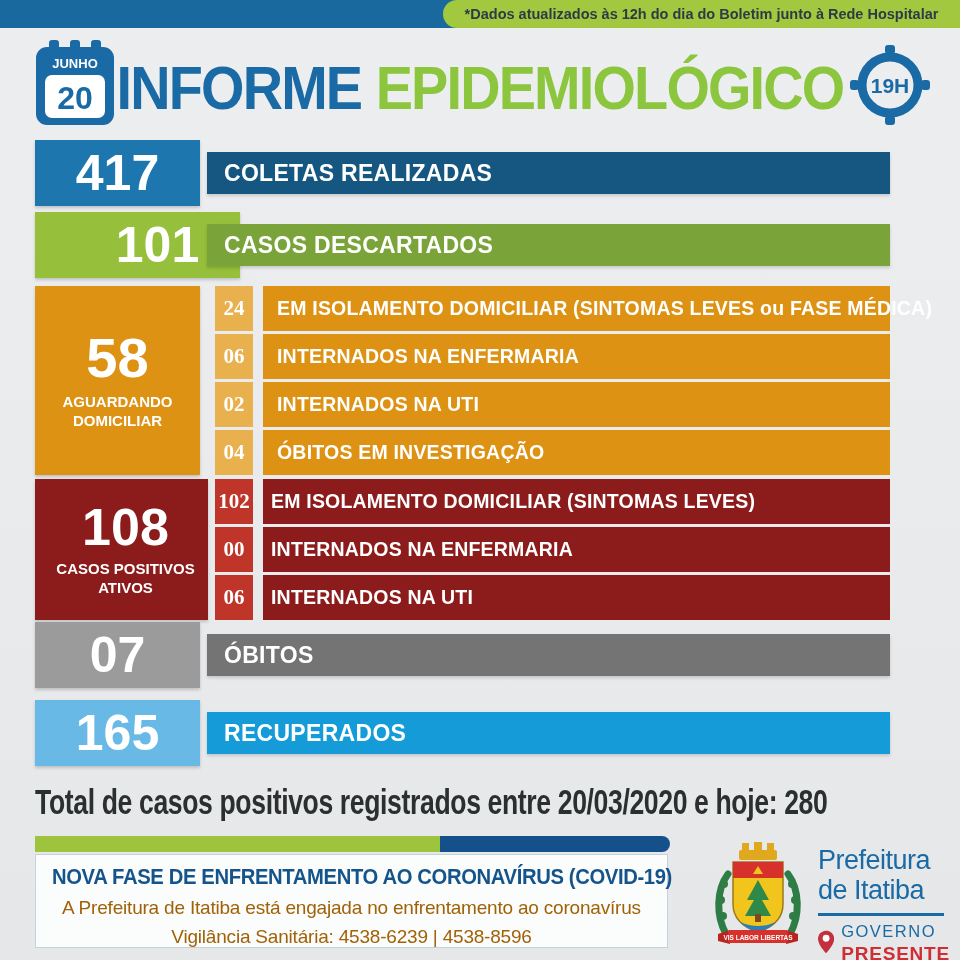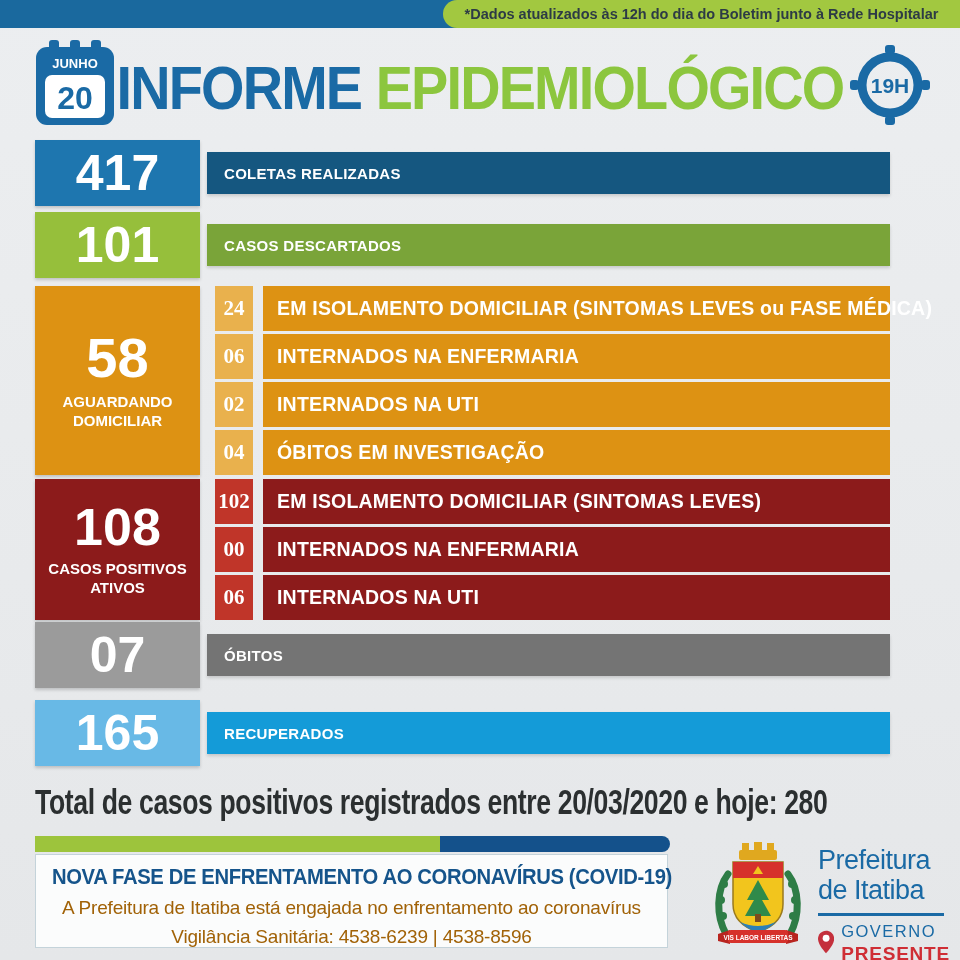--- a/index.html
+++ b/index.html
@@ -30,38 +30,38 @@
   .block{
     position:absolute;left:35px;width:165px;color:#fff;text-align:center;
     display:flex;flex-direction:column;align-items:center;justify-content:center;
     box-shadow:0 2px 3px rgba(0,0,0,0.18);
   }
   .block .big{font-weight:bold;line-height:1;}
   .block .sub{font-weight:bold;font-size:15px;line-height:1.25;margin-top:7px;letter-spacing:0;}
   .bar{
     position:absolute;left:207px;width:683px;height:42px;color:#fff;
     display:flex;align-items:center;padding-left:17px;box-sizing:border-box;
-    font-weight:bold;font-size:15px;letter-spacing:0.3px;
+    font-weight:bold;font-size:23px;letter-spacing:0.3px;
     box-shadow:0 2px 3px rgba(0,0,0,0.15);
   }
   .cell{
     position:absolute;left:215px;width:38px;height:45px;color:#fff;
     display:flex;align-items:center;justify-content:center;
     font-weight:bold;font-size:21px;font-family:Liberation Serif, serif;
   }
   .glabel{
     position:absolute;left:263px;width:627px;height:45px;color:#fff;
     display:flex;align-items:center;padding-left:14px;box-sizing:border-box;
     font-weight:bold;font-size:19.5px;letter-spacing:0.2px;white-space:nowrap;
   }
   
   .c-blue-l{background:#1e76af;}   .c-blue-d{background:#155780;}
   .c-green-l{background:#96bf3b;}  .c-green-d{background:#7aa439;}
   .c-orange{background:#dd9213;}   .c-orange-l{background:#e9b14d;}
-  .c-red{background:#8c1b1b;}      .c-red-l{background:#c03529;}
+  .c-red{background:#8c1b1b;padding-left:8px;}      .c-red-l{background:#c03529;}
   .c-gray-l{background:#9b9b9b;}   .c-gray-d{background:#747474;}
   .c-cyan-l{background:#68b9e6;}   .c-cyan-d{background:#149bd8;}
   
   .total{
     position:absolute;left:35px;top:782px;width:900px;color:#2b2f30;
     font-weight:bold;font-size:35px;white-space:nowrap;letter-spacing:-0.5px;
     transform:scaleX(0.76);transform-origin:0 0;
   }
   
   .fpill-green{position:absolute;left:35px;top:836px;width:405px;height:16px;background:#9dc43c;}
@@ -116,21 +116,21 @@
     <rect x="0" y="35" width="9" height="10" rx="3" fill="#1a6aa5"></rect>
     <rect x="71" y="35" width="9" height="10" rx="3" fill="#1a6aa5"></rect>
     <text x="40" y="48" text-anchor="middle" font-family="Liberation Sans, sans-serif" font-size="21" font-weight="bold" fill="#1a6aa5">19H</text>
   </svg>
 
   <div class="block c-blue-l" style="top:140px;height:66px;">
     <div class="big" style="font-size:50px;">417</div>
   </div>
   <div class="bar c-blue-d" style="top:152px;">COLETAS REALIZADAS</div>
 
-  <div class="block c-green-l" style="top:212px;height:66px;">
+  <div class="block c-green-l" style="top:212px;height:66px;padding-left:40px;">
     <div class="big" style="font-size:50px;">101</div>
   </div>
   <div class="bar c-green-d" style="top:224px;">CASOS DESCARTADOS</div>
 
   <div class="block c-orange" style="top:286px;height:189px;">
     <div class="big" style="font-size:56px;">58</div>
     <div class="sub" style="width:130px;">AGUARDANDO DOMICILIAR</div>
   </div>
   <div class="cell c-orange-l" style="top:286px;">24</div>
   <div class="glabel c-orange" style="top:286px;">EM ISOLAMENTO DOMICILIAR (SINTOMAS LEVES ou FASE MÉDICA)</div>

